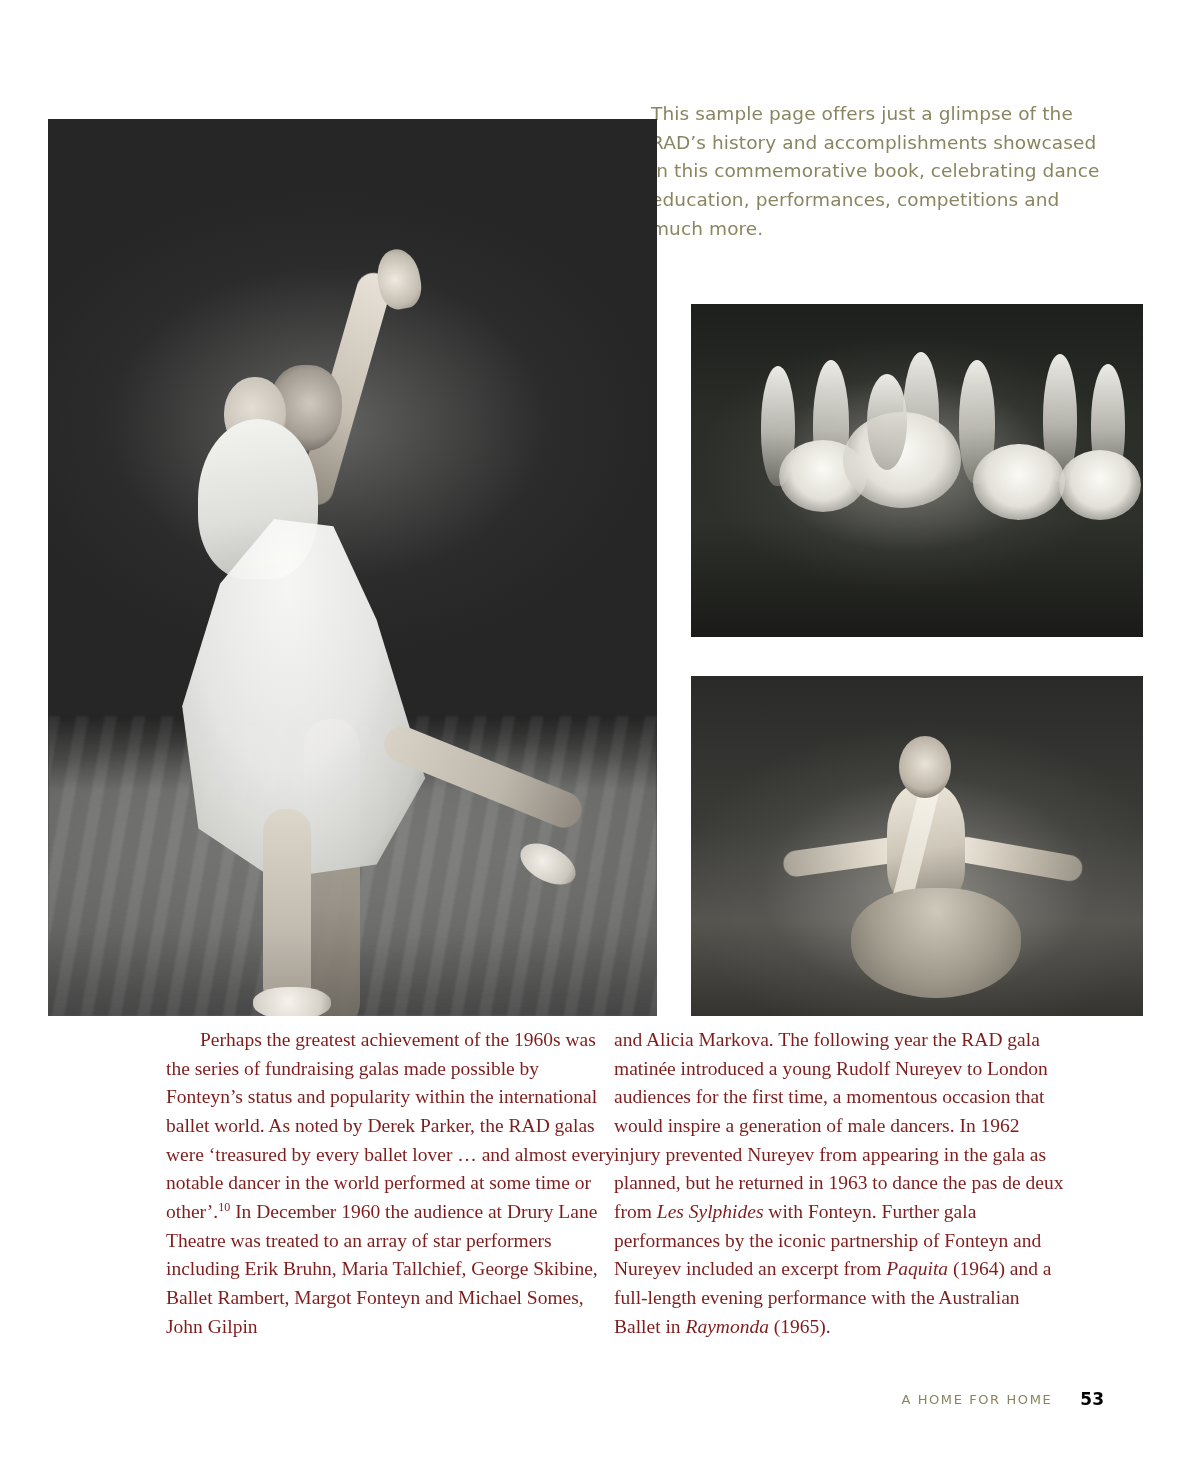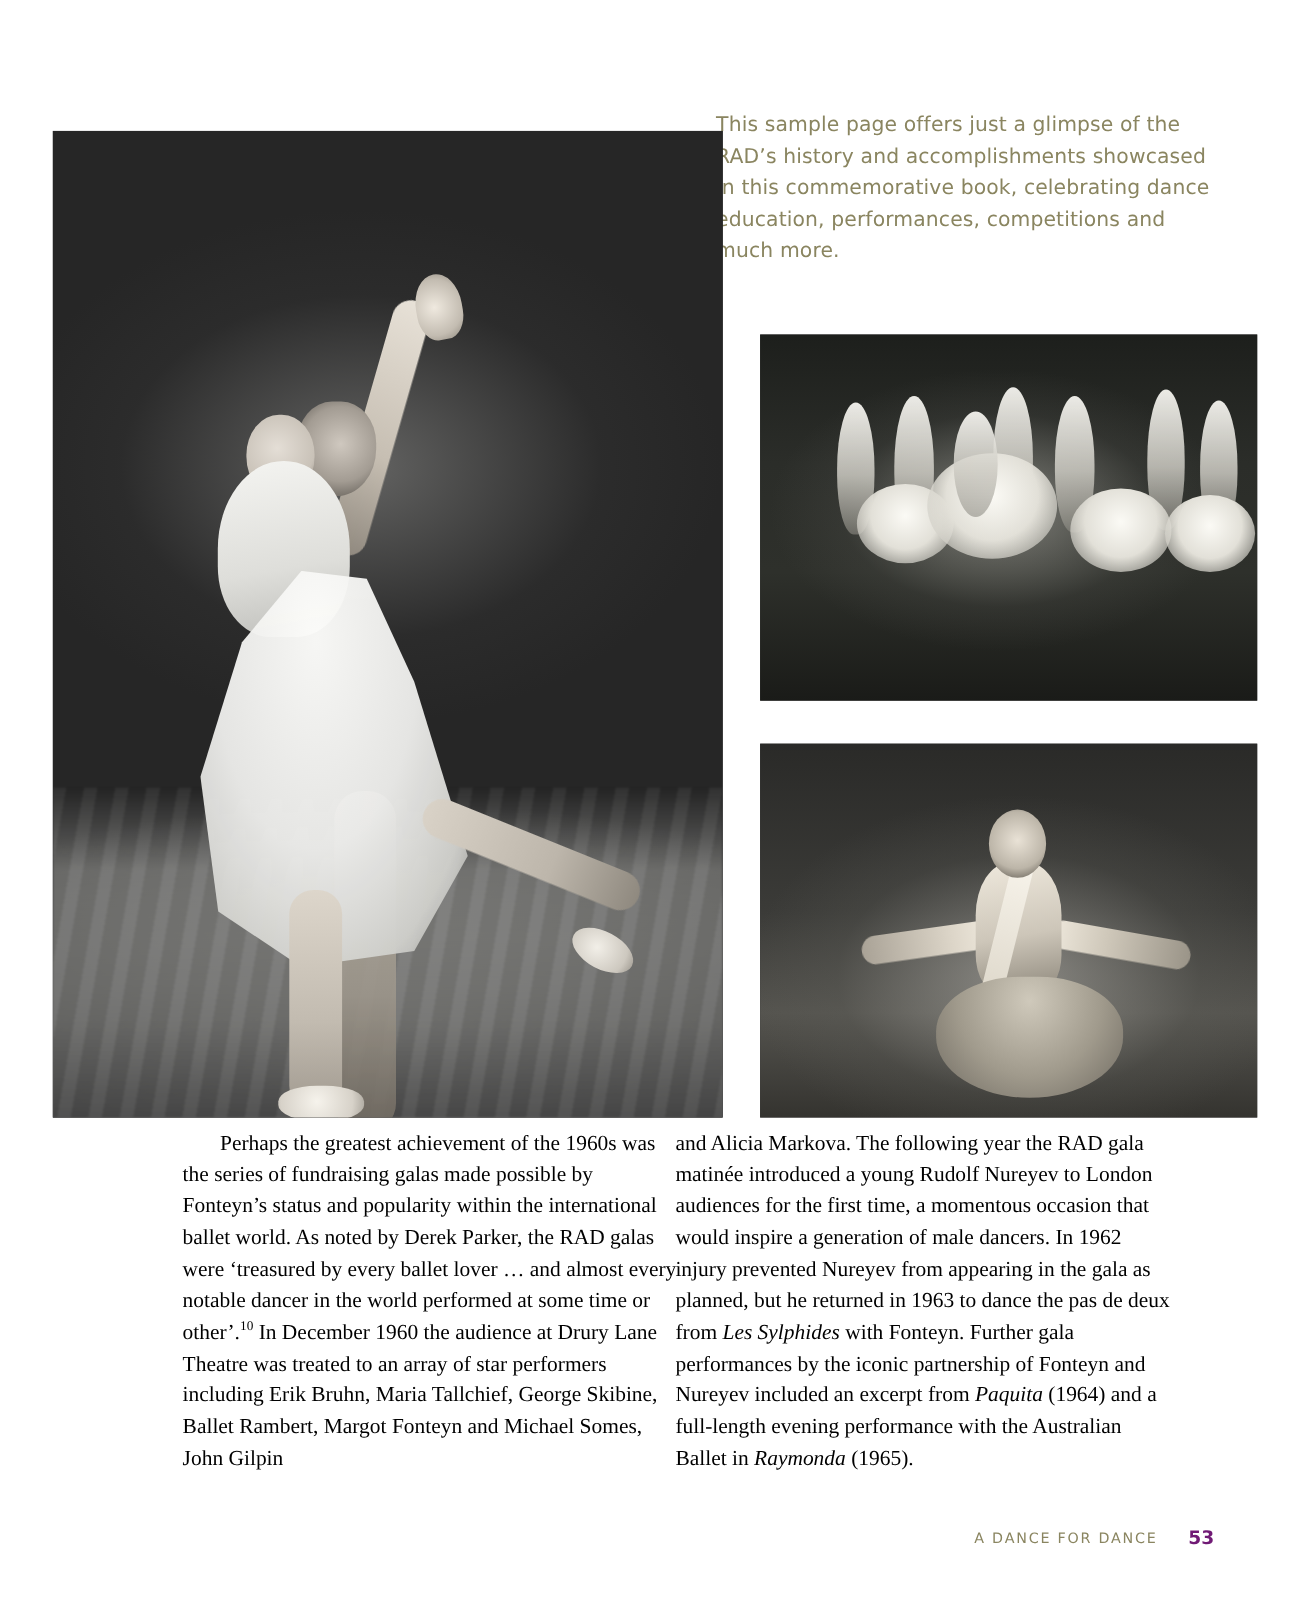--- a/index.html
+++ b/index.html
@@ -244,21 +244,21 @@
     filter: blur(0.5px);
   }
 
   
   .col {
     position: absolute;
     width: 452px;
     font-family: "Liberation Serif", serif;
     font-size: 19.5px;
     line-height: 1.47;
-    color: #000000;
+    color: #7f1d1d;
     text-align: left;
   }
   #col-left  { left: 166px; top: 1026px; }
   #col-right { left: 614px; top: 1026px; }
   .col p { margin: 0; }
   .col .indent { text-indent: 34px; }
   .col em { font-style: italic; }
   .col sup {
     font-size: 0.62em;
     vertical-align: super;
@@ -277,21 +277,21 @@
   .footer .chapter {
     font-family: "DejaVu Sans", sans-serif;
     font-size: 13px;
     letter-spacing: 1.6px;
     color: #8a8560;
   }
   .footer .pagenum {
     font-family: "DejaVu Sans", sans-serif;
     font-size: 17px;
     font-weight: bold;
-    color: #701a75;
+    color: #000000;
   }
 </style>
 </head>
 <body>
 
 <div class="page">
 
   <div class="intro-note">This sample page offers just a glimpse of the RAD’s history and accomplishments showcased in this commemorative book, celebrating dance education, performances, competitions and much more.</div>
 
   <figure class="photo" id="photo-main">
@@ -341,17 +341,17 @@
     </p>
   </div>
 
   <div class="col" id="col-right">
     <p>
       <span>and Alicia Markova. The following year the RAD gala matinée introduced a young Rudolf Nureyev to London audiences for the first time, a momentous occasion that would inspire a generation of male dancers. In 1962 injury prevented Nureyev from appearing in the gala as planned, but he returned in 1963 to dance the pas de deux from </span><em>Les Sylphides</em><span> with Fonteyn. Further gala performances by the iconic partnership of Fonteyn and Nureyev included an excerpt from </span><em>Paquita</em><span> (1964) and a full-length evening performance with the Australian Ballet in </span><em>Raymonda</em><span> (1965).</span>
     </p>
   </div>
 
   <div class="footer">
-    <span class="chapter">A DANCE FOR DANCE</span>
+    <span class="chapter">A HOME FOR HOME</span>
     <span class="pagenum">53</span>
   </div>
 
 </div>
 
 </body></html>

